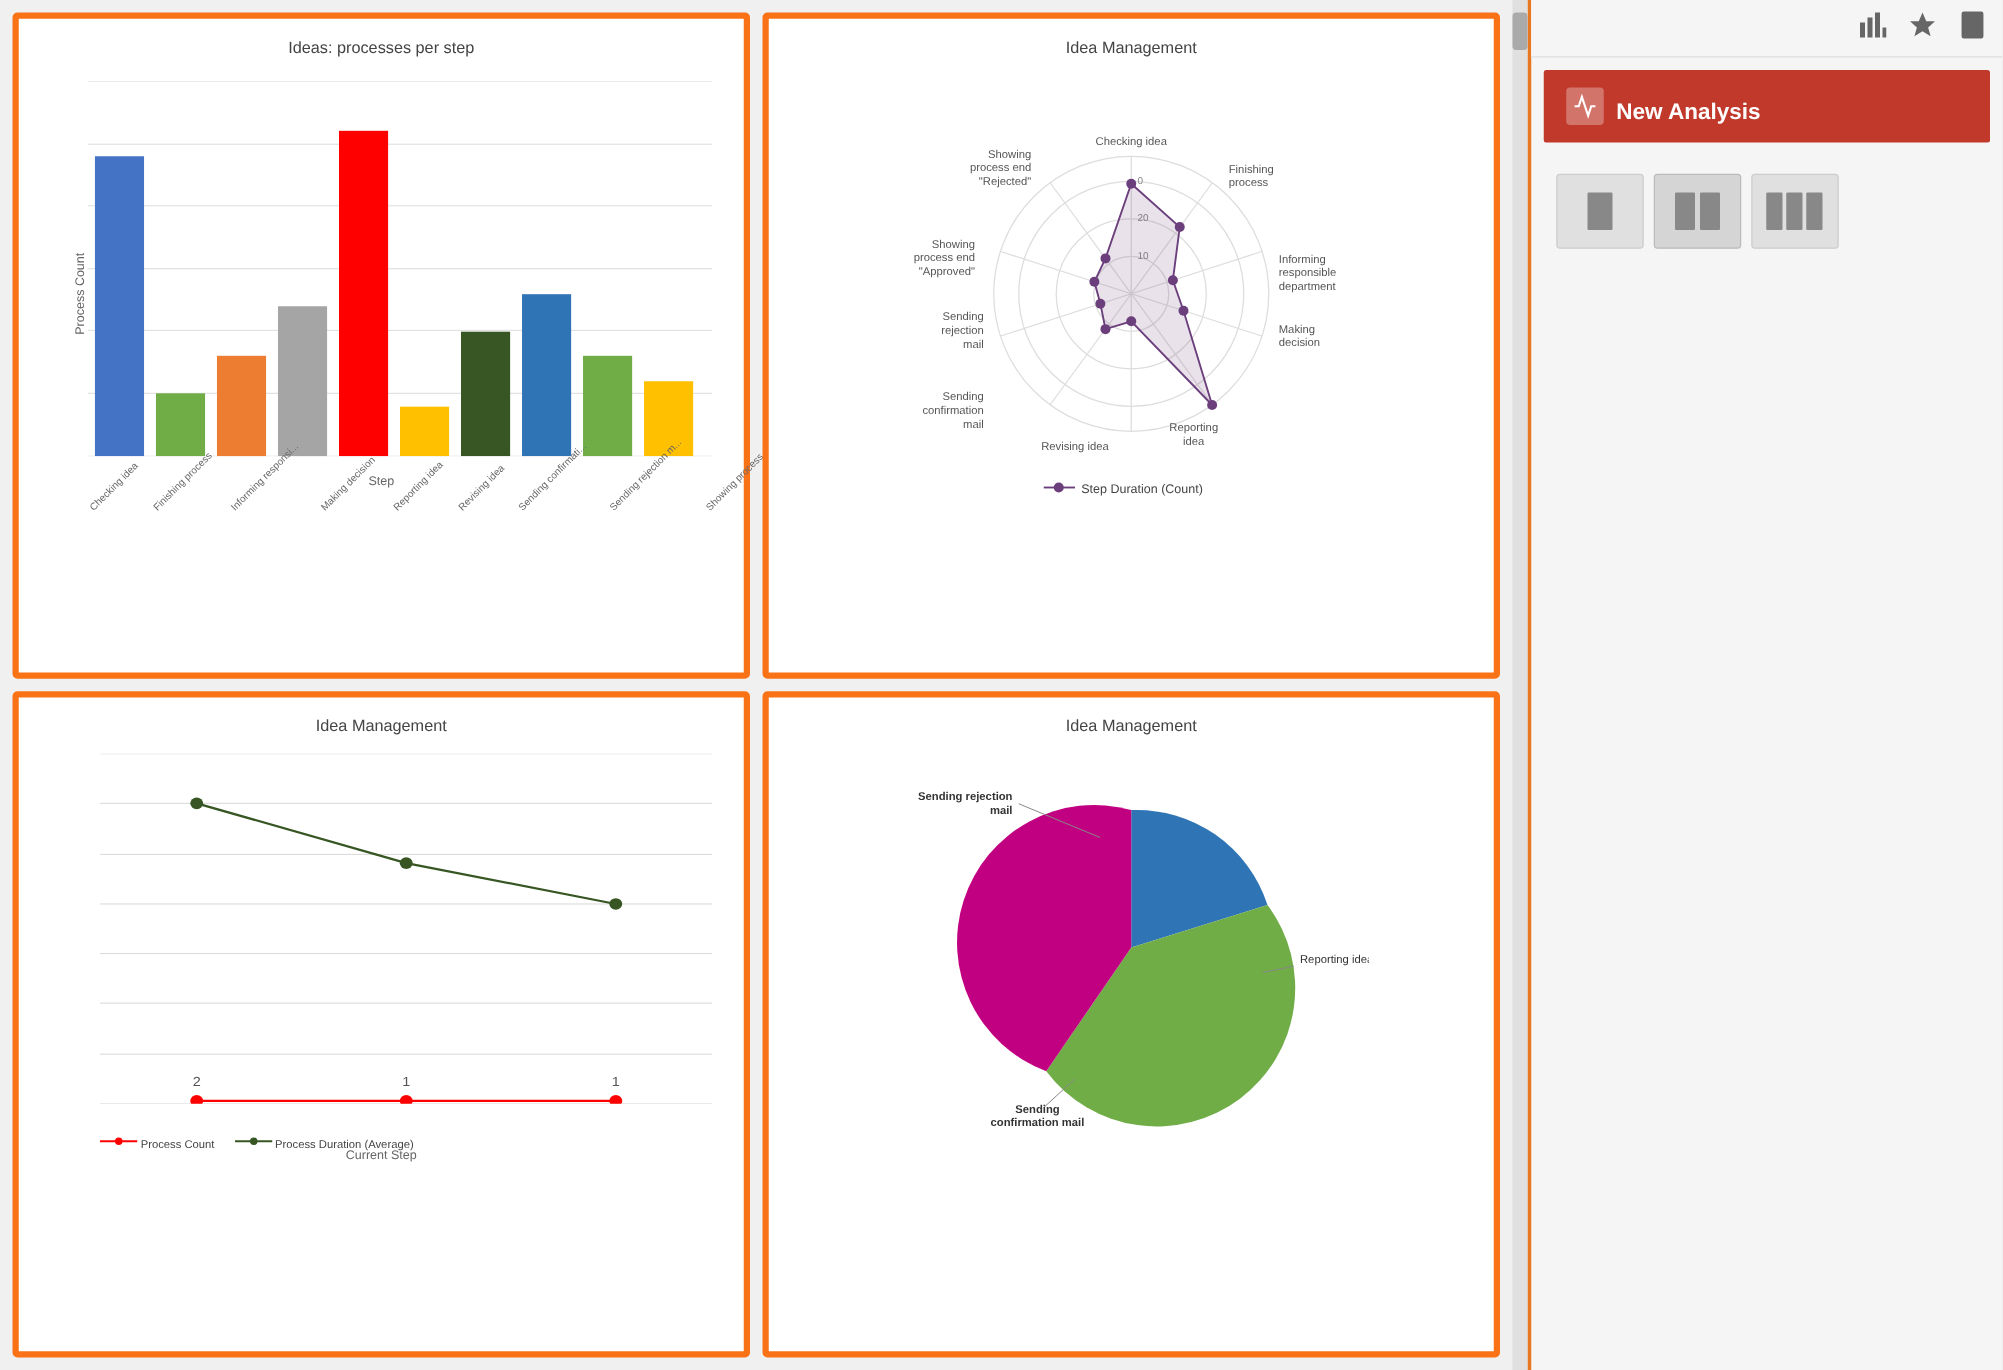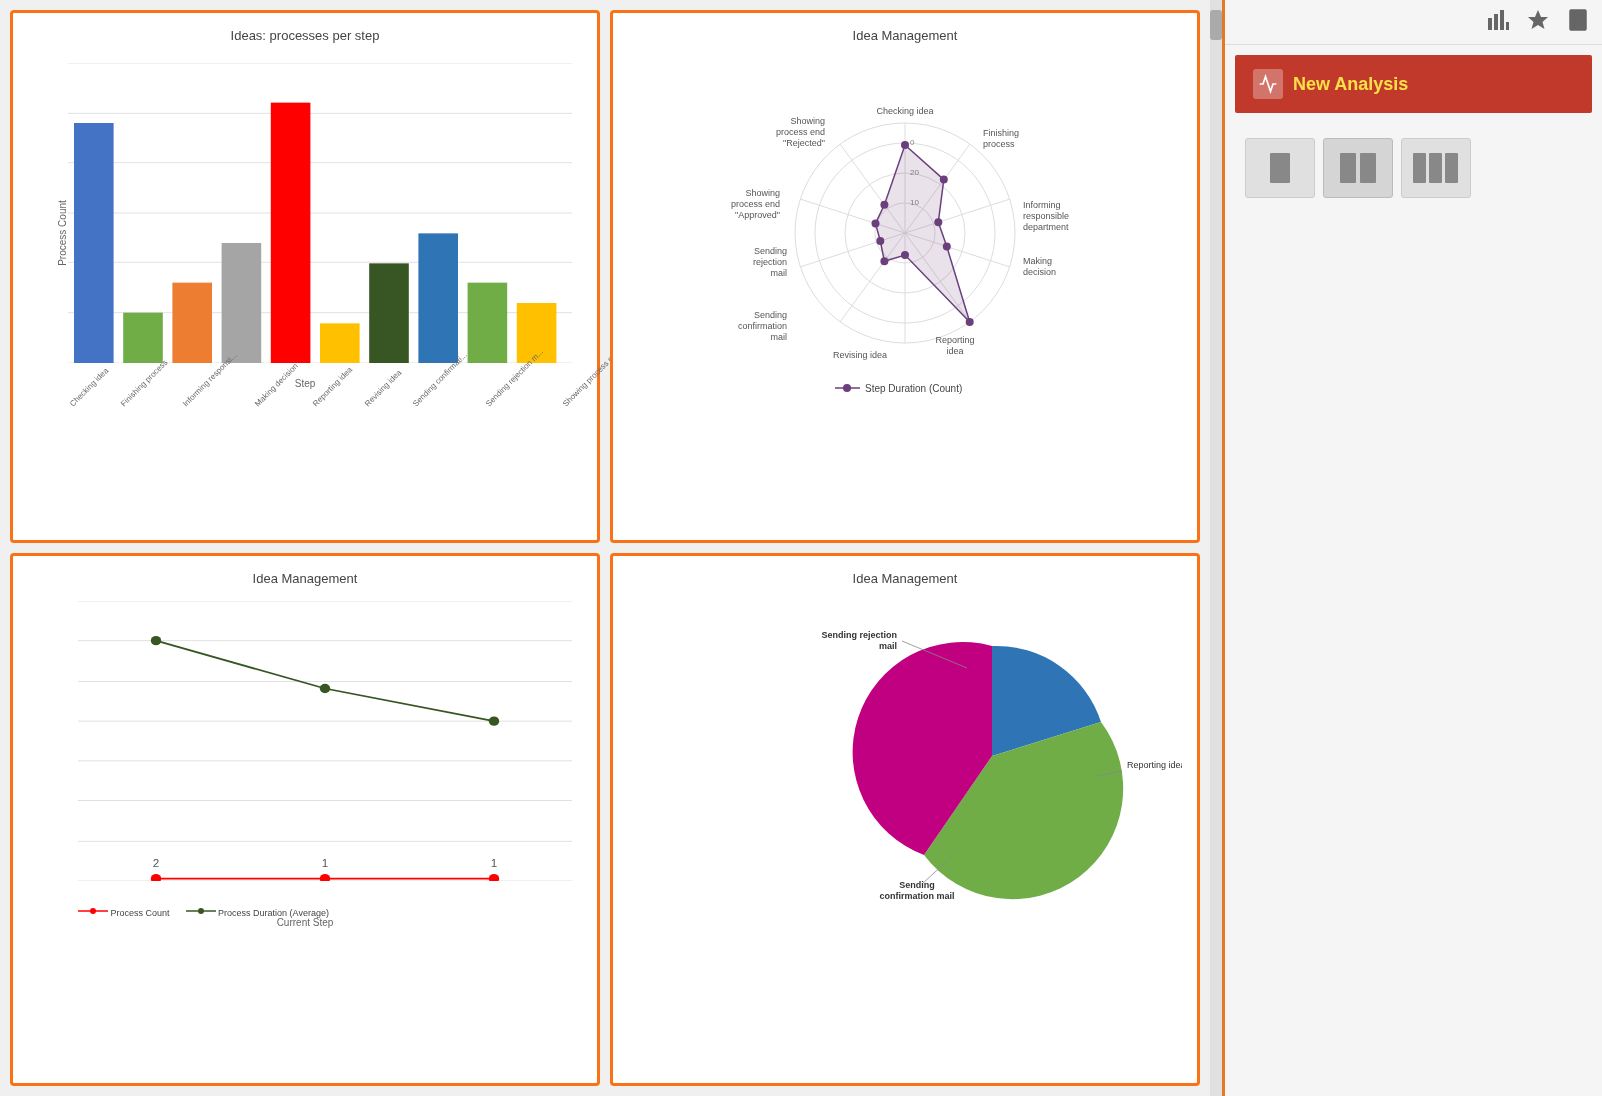--- a/index.html
+++ b/index.html
@@ -16,21 +16,21 @@
     }
 
     .charts-row {
       display: flex;
       gap: 10px;
       flex: 1;
     }
 
     .chart-card {
       background: #fff;
-      border: 3px solid #f97316;
+      border: 5px solid #f97316;
       border-radius: 4px;
       flex: 1;
       padding: 15px;
       position: relative;
     }
 
     .chart-title {
       text-align: center;
       font-size: 13px;
       color: #444;
@@ -56,23 +56,23 @@
     }
 
     .sidebar-topbar svg {
       width: 24px;
       height: 24px;
       fill: #666;
     }
 
     .new-analysis-btn {
       background: #c0392b;
-      color: #fde047;
-      display: flex;
-      align-items: center;
+      color: #ffffff;
+      display: flex;
+      align-items: flex-end;
       gap: 10px;
       padding: 14px 18px;
       cursor: pointer;
       margin: 10px;
       border-radius: 2px;
     }
 
     .new-analysis-btn .icon {
       width: 30px;
       height: 30px;
@@ -332,21 +332,21 @@
                 <circle cx="15" cy="5" r="3" fill="#375623"></circle>
               </svg>
             Process Duration (Average)
           </span>
         </div>
       </div>
     </div>
 
     <div class="chart-card">
       <div class="chart-title">Idea Management</div>
-      <div style="display:flex; align-items:center; justify-content:flex-end; height:320px; position:relative;">
+      <div style="display:flex; align-items:center; justify-content:center; height:320px; position:relative;">
         <svg width="380" height="300" viewBox="0 0 380 300">
 
           <path d="M190,150 L190,40 A110,110 0 0,1 299,116 Z" fill="#2F75B6"></path>
 
           <path d="M190,150 L299,116 A110,110 0 0,1 122,249 Z" fill="#70AD47"></path>
 
           <path d="M190,150 L122,249 A110,110 0 0,1 190,40 Z" fill="#C00080"></path>
 
           <line x1="165" y1="62" x2="100" y2="35" stroke="#888" stroke-width="0.8"></line>
           <text x="95" y="32" text-anchor="end" font-size="9" fill="#333" font-weight="bold">Sending rejection</text>

